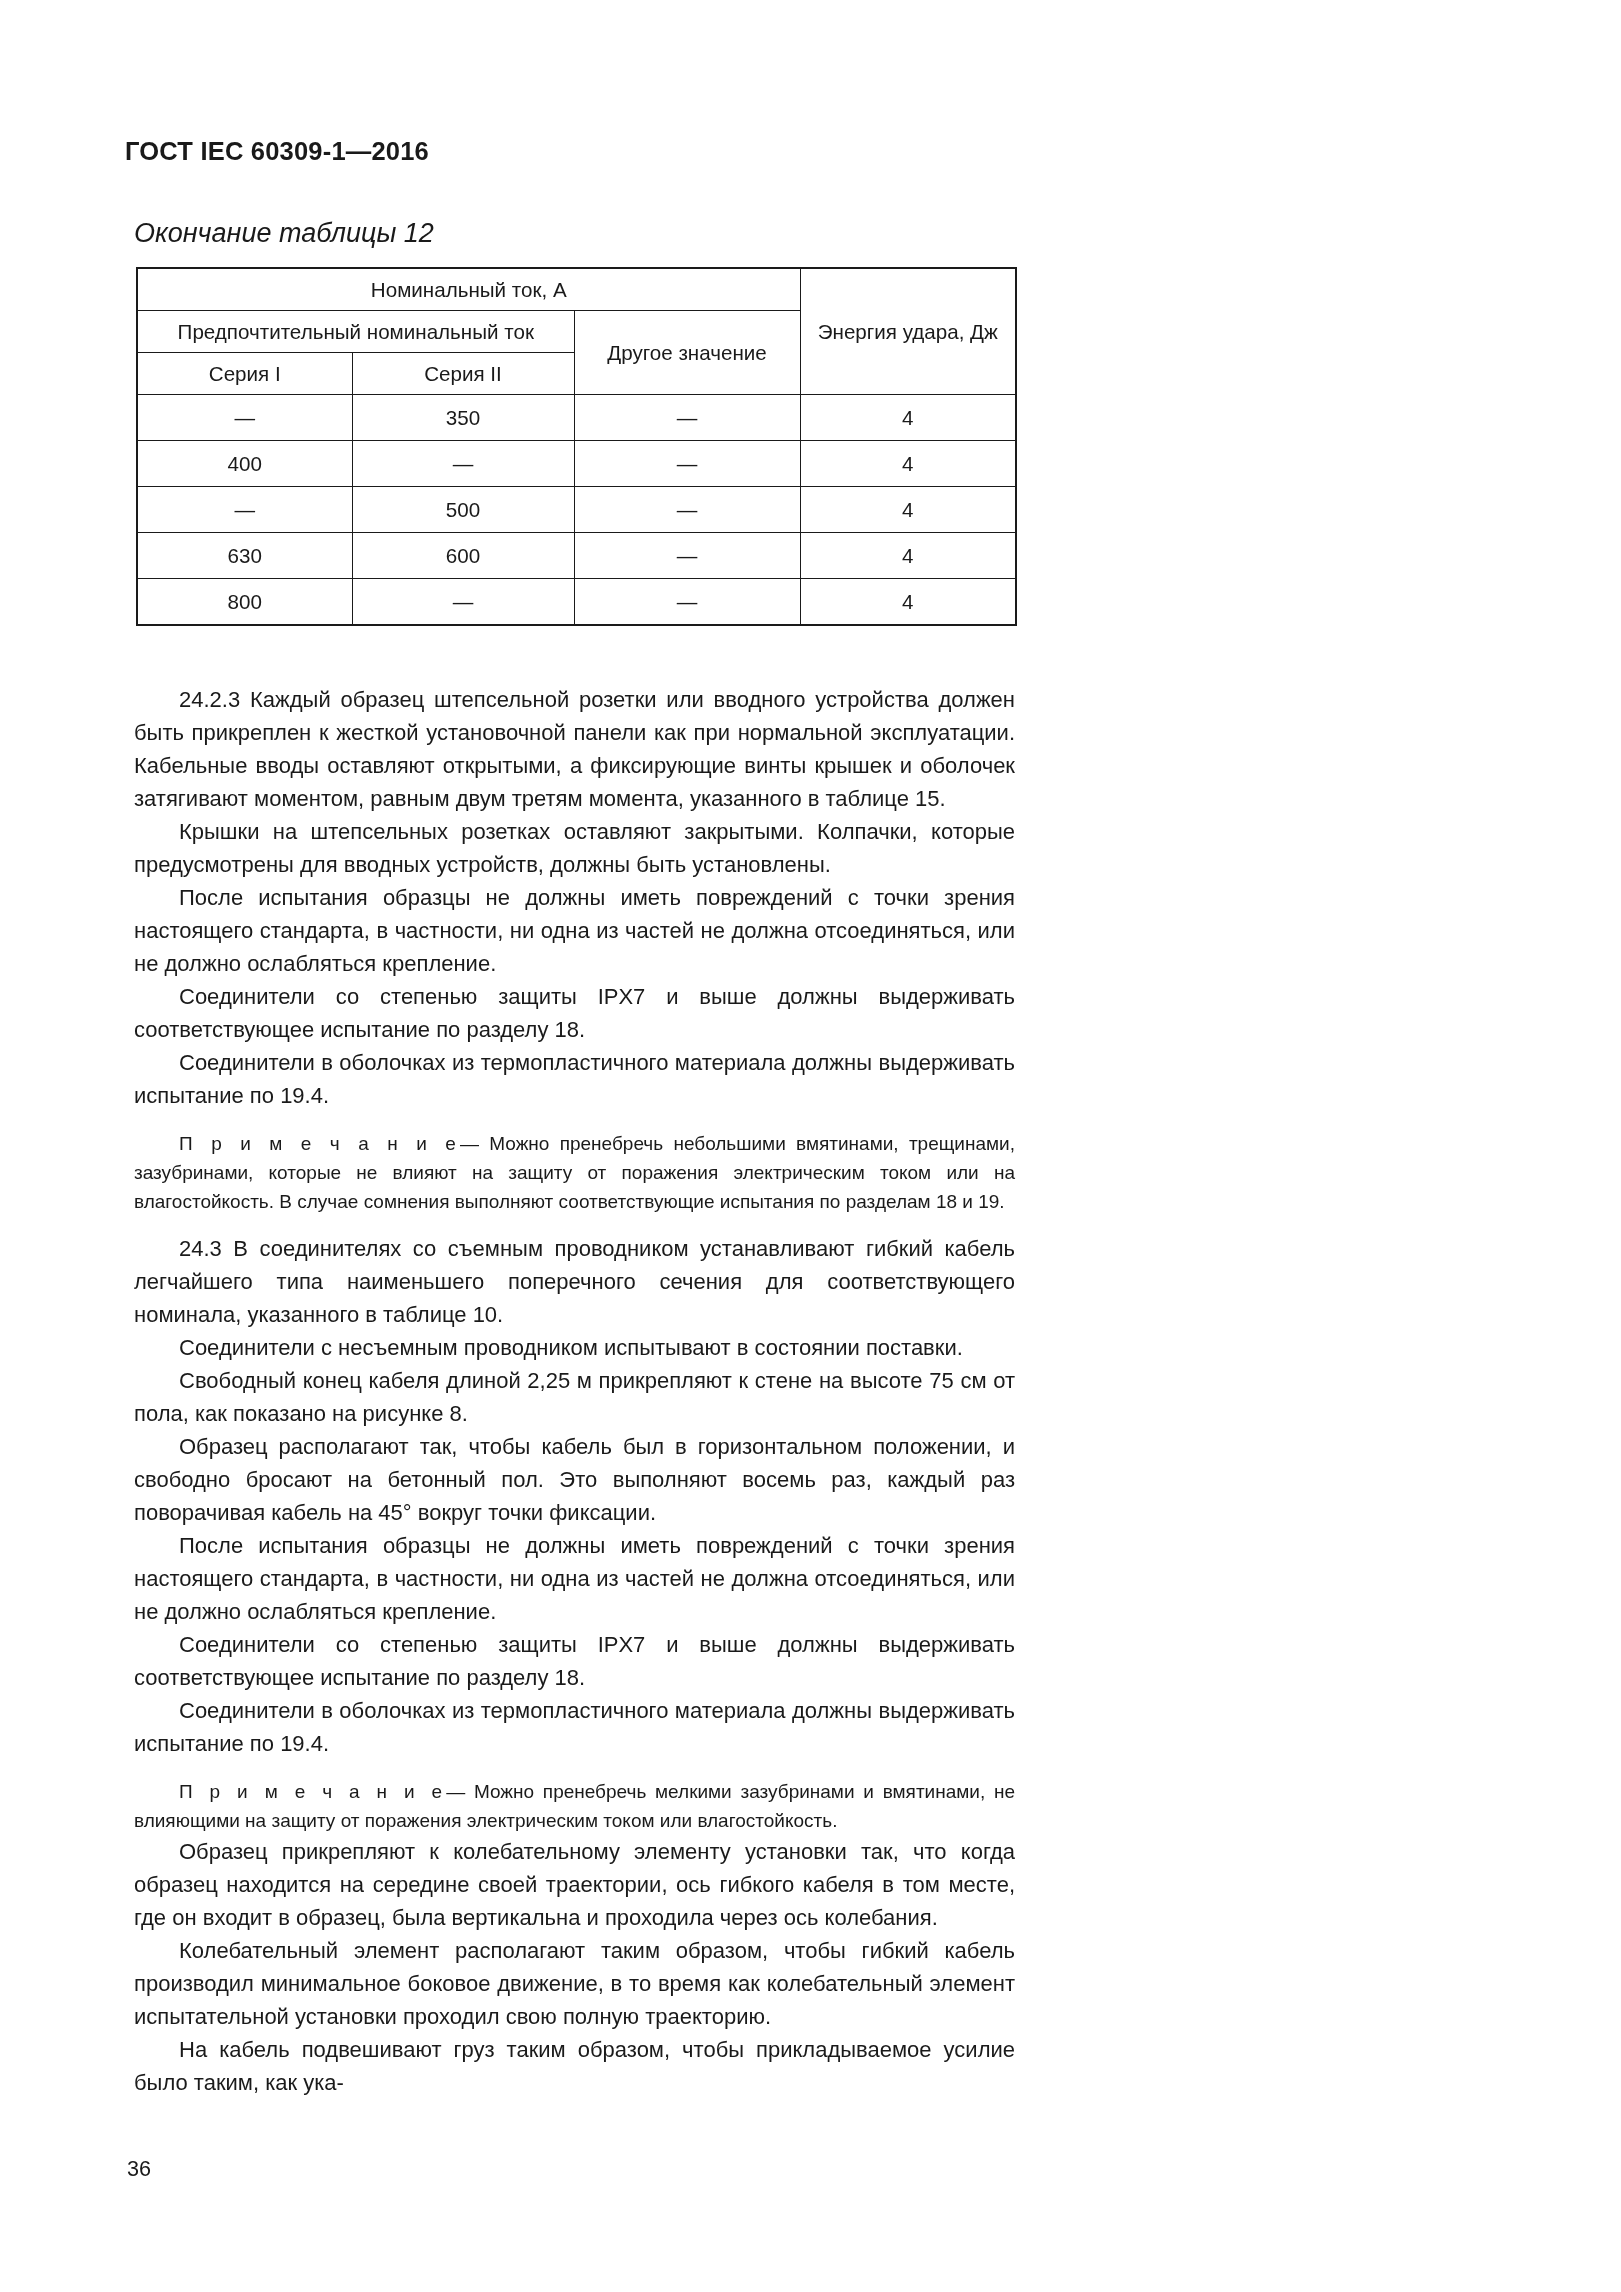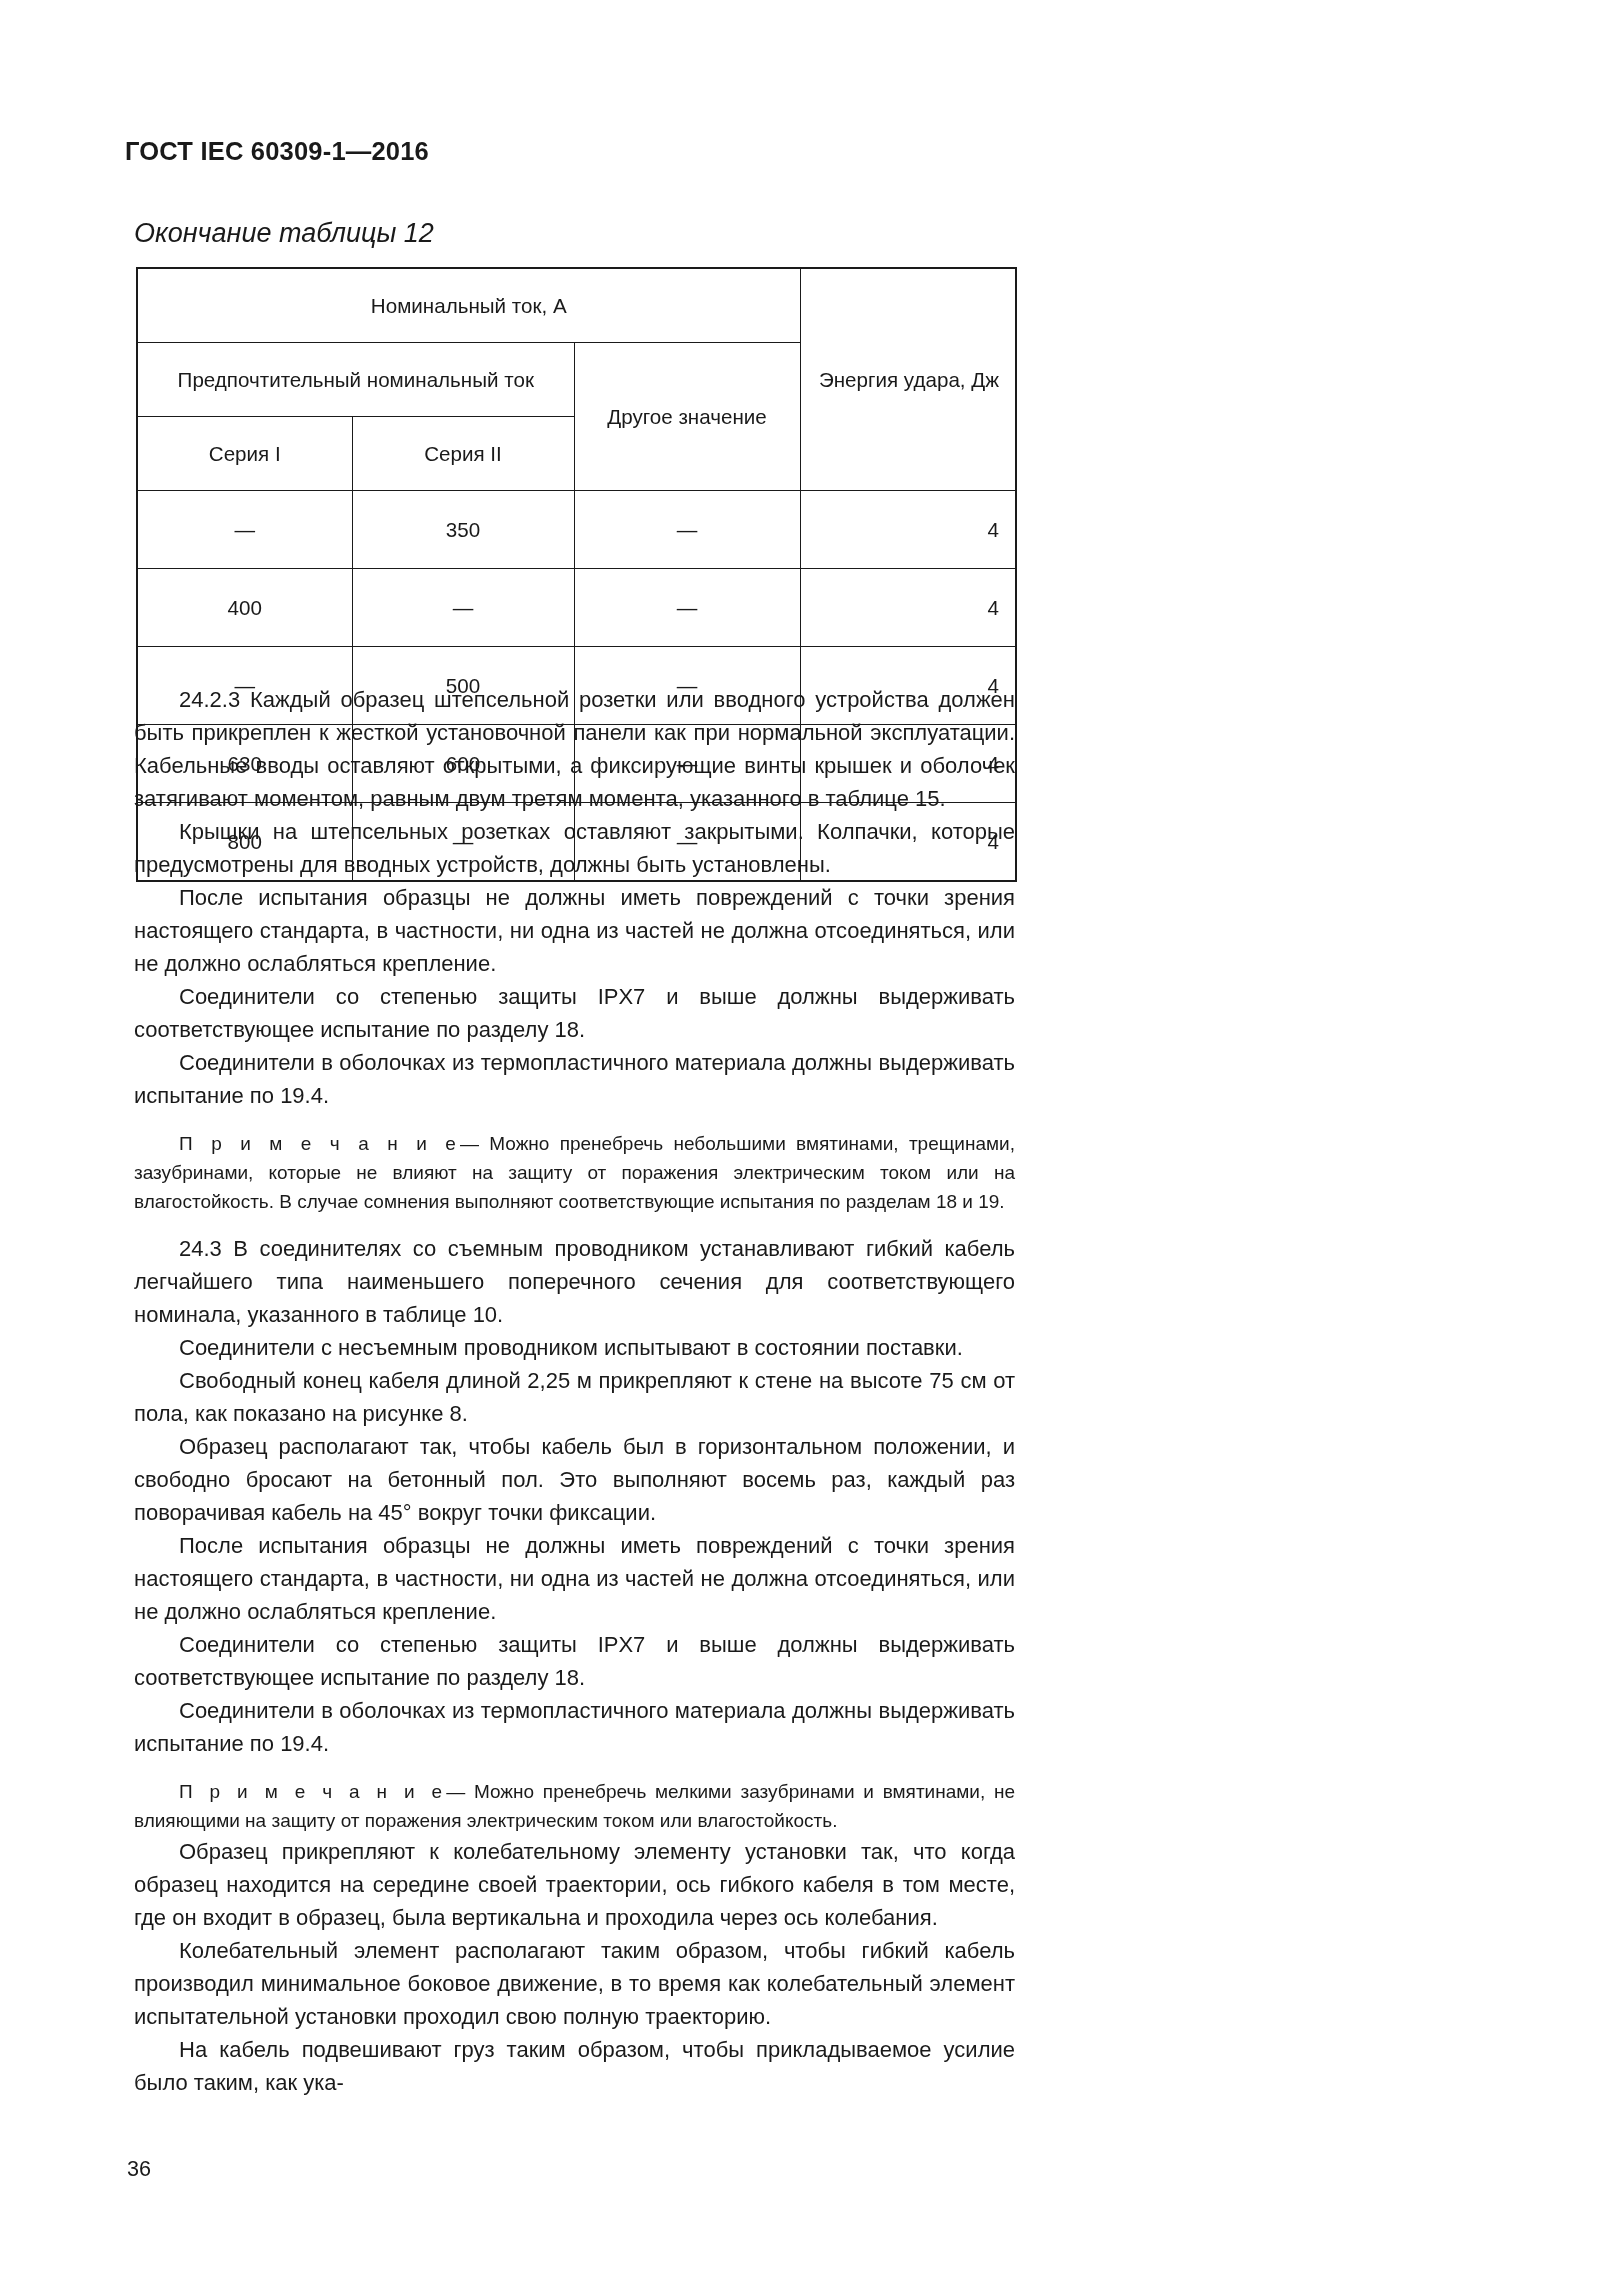--- a/index.html
+++ b/index.html
@@ -52,25 +52,25 @@
     border-collapse: collapse;
     width: 878px;
     table-layout: fixed;
     font-size: 20.6px;
   }
   table.data th, table.data td {
     border: 1px solid #1a1a1a;
     text-align: center;
     vertical-align: middle;
     font-weight: normal;
-    padding: 16px;
+    padding: 0;
   }
   table.data .outer-top { border-top: 2.9px solid #1a1a1a; }
   table.data .outer-left { border-left: 2px solid #1a1a1a; }
-  table.data .outer-right { border-right: 2px solid #1a1a1a; text-align: right; }
+  table.data .outer-right { border-right: 2px solid #1a1a1a; }
   table.data .thick-bottom { border-bottom: 2.9px solid #1a1a1a; }
   table.data .hdr-cell { height: 41px; }
   table.data .body-cell { height: 45px; }
   .col1 { width: 215px; }
   .col2 { width: 222px; }
   .col3 { width: 226px; }
   .col4 { width: 216px; }
 
   
   .body-text {

